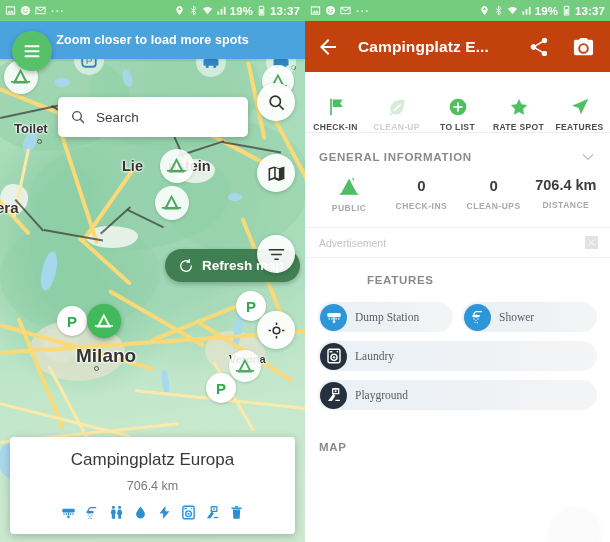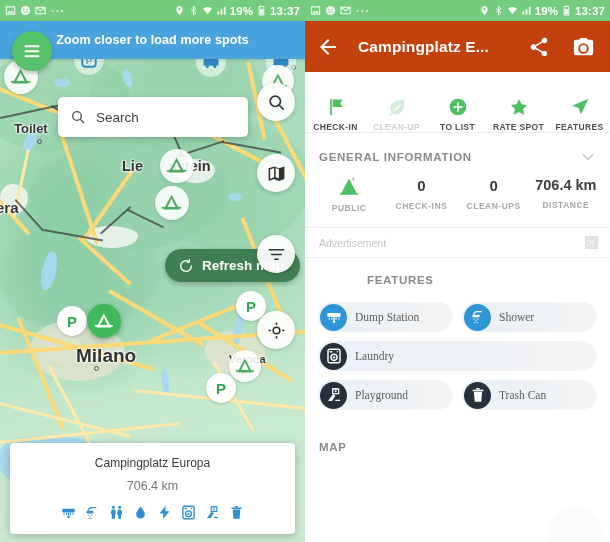--- a/index.html
+++ b/index.html
@@ -110,21 +110,21 @@
   .plabel { position:absolute; color:#333; font-weight:bold; z-index:8; text-shadow:0 0 3px #fff,0 0 3px #fff,0 0 2px #fff; white-space:nowrap; }
   .pdot { position:absolute; width:5px; height:5px; border:1.3px solid #555; border-radius:50%; z-index:8; background:transparent; }
 
   
   .spot-card {
     position:absolute; left:10px; right:10px; bottom:8px; z-index:30;
     background:#fff; border-radius:4px; padding:13px 10px 14px;
     box-shadow:0 2px 9px rgba(0,0,0,.24);
     text-align:center;
   }
-  .spot-title { font-size:12px; color:#3a3a3a; font-weight:normal; }
+  .spot-title { font-size:17px; color:#3a3a3a; font-weight:normal; }
   .spot-dist { font-size:12.5px; color:#787878; margin-top:9px; }
   .spot-icons { display:flex; justify-content:center; gap:9px; margin-top:12px; }
   .spot-icons svg { width:15px; height:15px; fill:#2e8fd0; display:block; }
 
   
   .pane-right { width:305px; height:542px; position:relative; background:#fff; overflow:hidden; }
   .appbar {
     height:51px; background:#c2410c; display:flex; align-items:center;
     padding:0 11px; gap:10px; color:#fff;
   }
@@ -717,30 +717,20 @@
               <svg viewBox="0 0 24 24">
                 <path d="M3 21l8-11 3 3-5 8H3z"></path>
                 <path d="M10 3h9v7h-9z" fill="none" stroke="#fff" stroke-width="2"></path>
                 <path d="M10 3l4.5-2L19 3"></path>
                 <circle cx="14.5" cy="6.5" r="1.5"></circle>
                 <path d="M14 21h7v-2h-7z"></path>
               </svg>
             </span>
           <span class="flb">Playground</span>
         </div>
-        <div class="fchip">
-          <span class="fic dark">
-              <svg viewBox="0 0 24 24">
-                <path d="M6 7h12l-1 15H7L6 7z"></path>
-                <rect x="4" y="4" width="16" height="2.4"></rect>
-                <rect x="9.5" y="1.6" width="5" height="2.2"></rect>
-              </svg>
-            </span>
-          <span class="flb">Trash Can</span>
-        </div>
       </div>
     </div>
 
     <div class="map-sec">
       <span class="sec-title">MAP</span>
     </div>
 
     <div class="fab-hint"></div>
   </div>
 </div>

